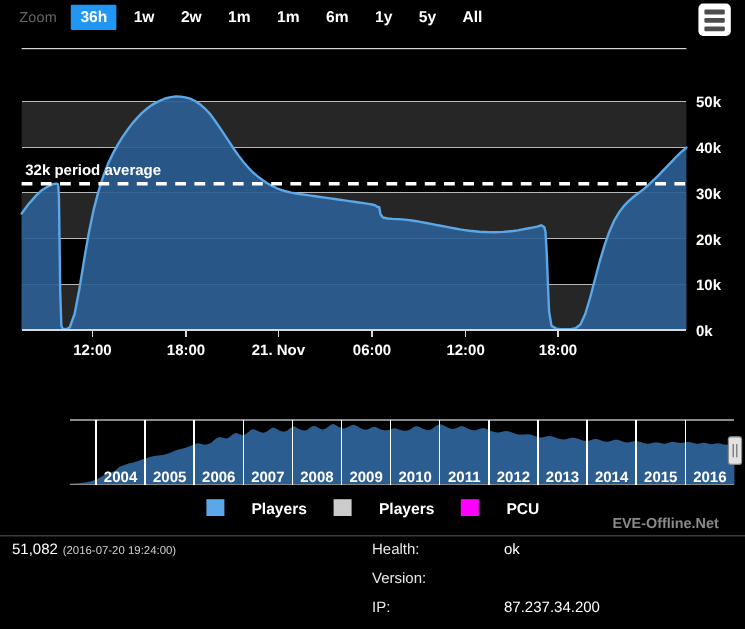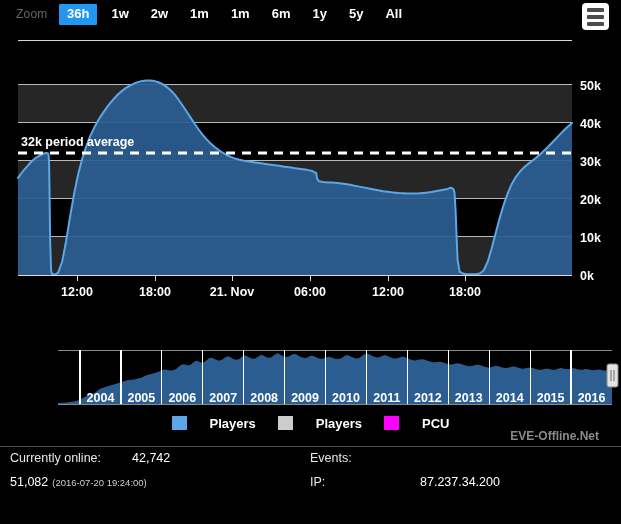--- a/index.html
+++ b/index.html
@@ -281,32 +281,32 @@
         <span class="legend-swatch" style="background: rgb(255, 0, 255);"></span>
         <span class="legend-text">PCU</span>
       </div>
     </div>
 
   <div class="credit">EVE-Offline.Net</div>
 
   <div class="stats">
     <div class="stats-col left" id="stats-left">
         <div class="stat-row">
-          <div class="stat-label">Currently online:</div>
-          <div class="stat-value stat-value-multi"><span>42,742</span></div>
-        </div>
-        <div class="stat-row">
           <div class="stat-value stat-value-multi"><span>51,082</span><span class="stat-sub">(2016-07-20 19:24:00)</span></div>
         </div>
         <div class="stat-row">
         </div>
       </div>
     <div class="stats-col right" id="stats-right">
         <div class="stat-row">
-          <div class="stat-label">Events:</div>
+          <div class="stat-label">Health:</div>
+          <div class="stat-value stat-value-multi"><span>ok</span></div>
+        </div>
+        <div class="stat-row">
+          <div class="stat-label">Version:</div>
         </div>
         <div class="stat-row">
           <div class="stat-label">IP:</div>
           <div class="stat-value stat-value-multi"><span>87.237.34.200</span></div>
         </div>
       </div>
   </div>
 
 </div>
 

